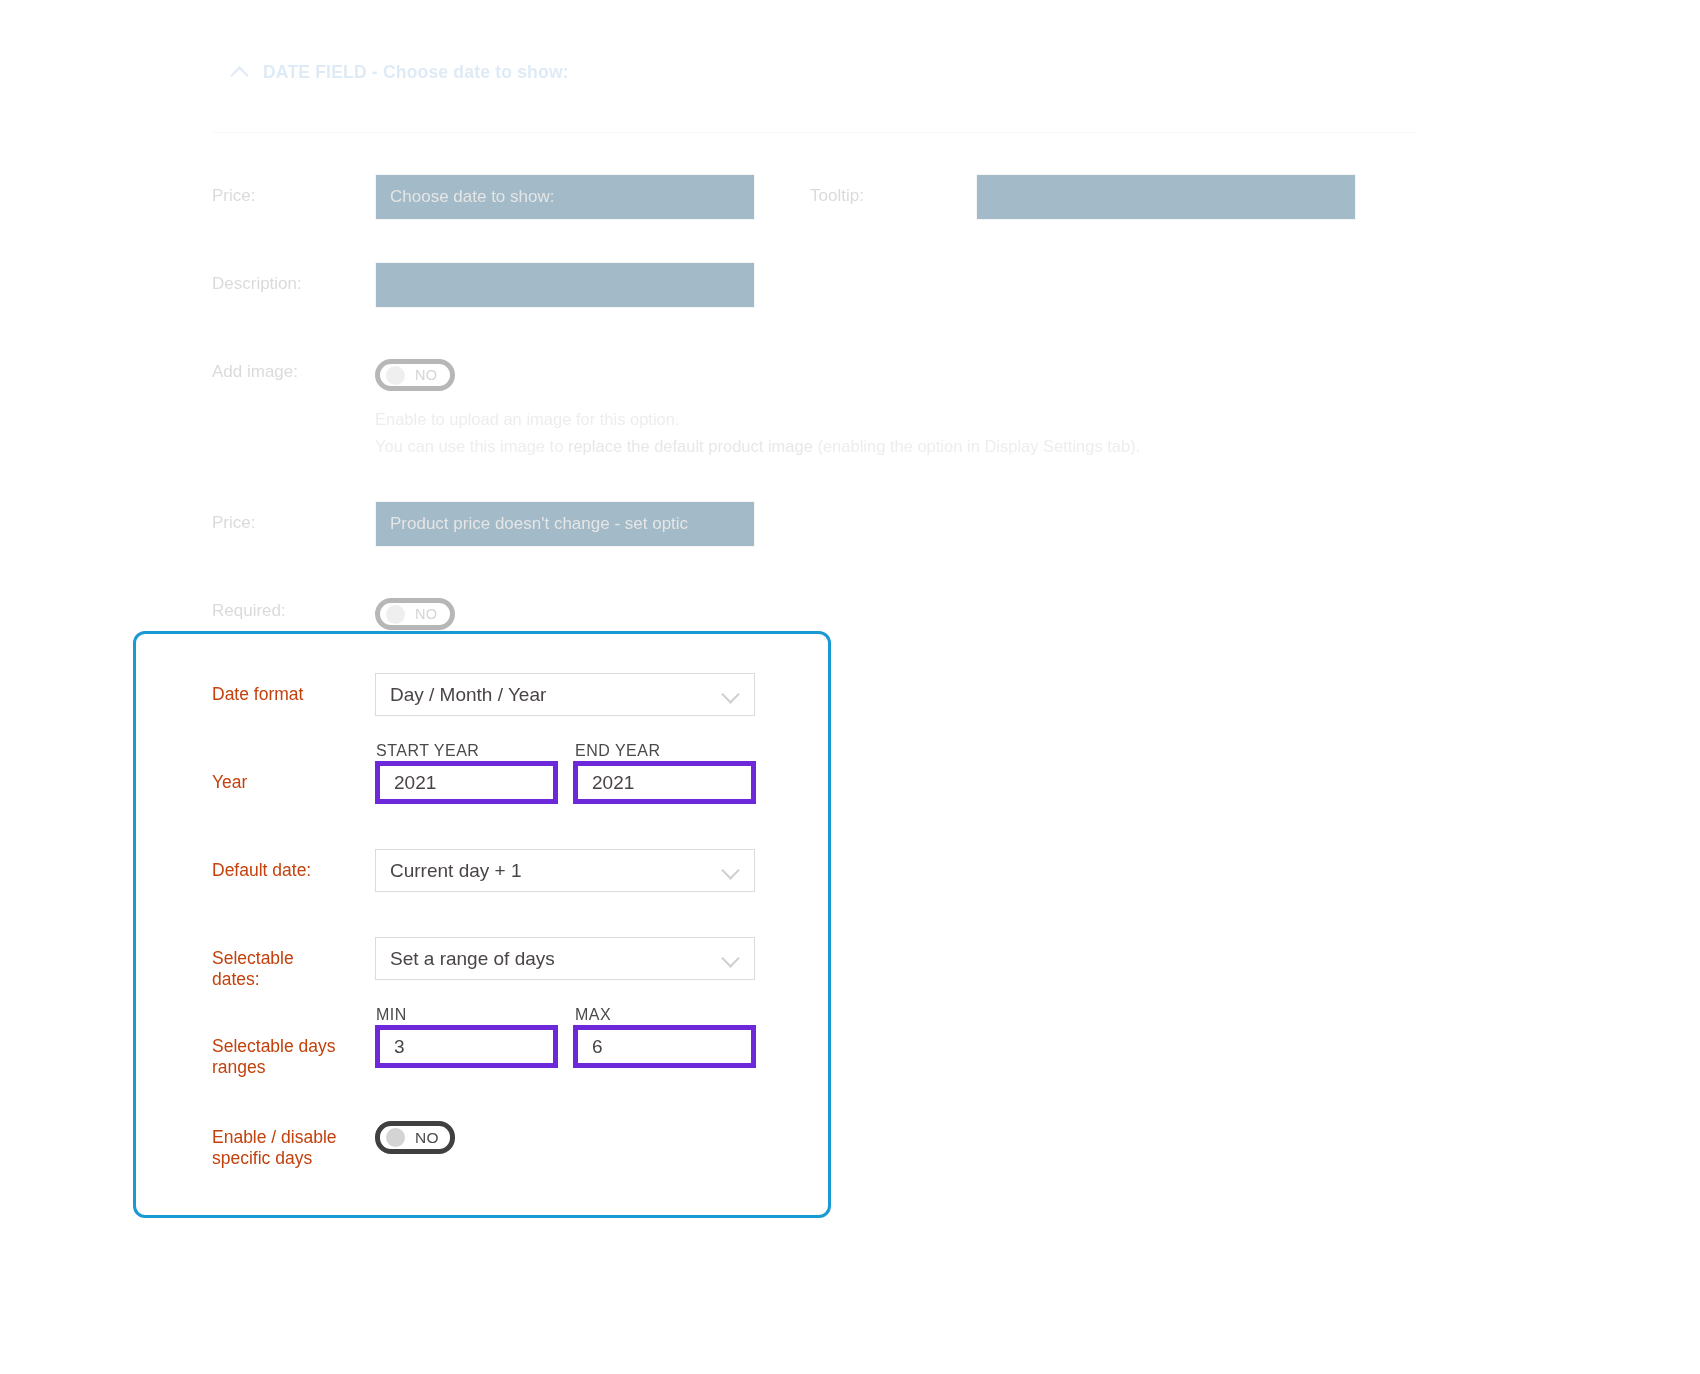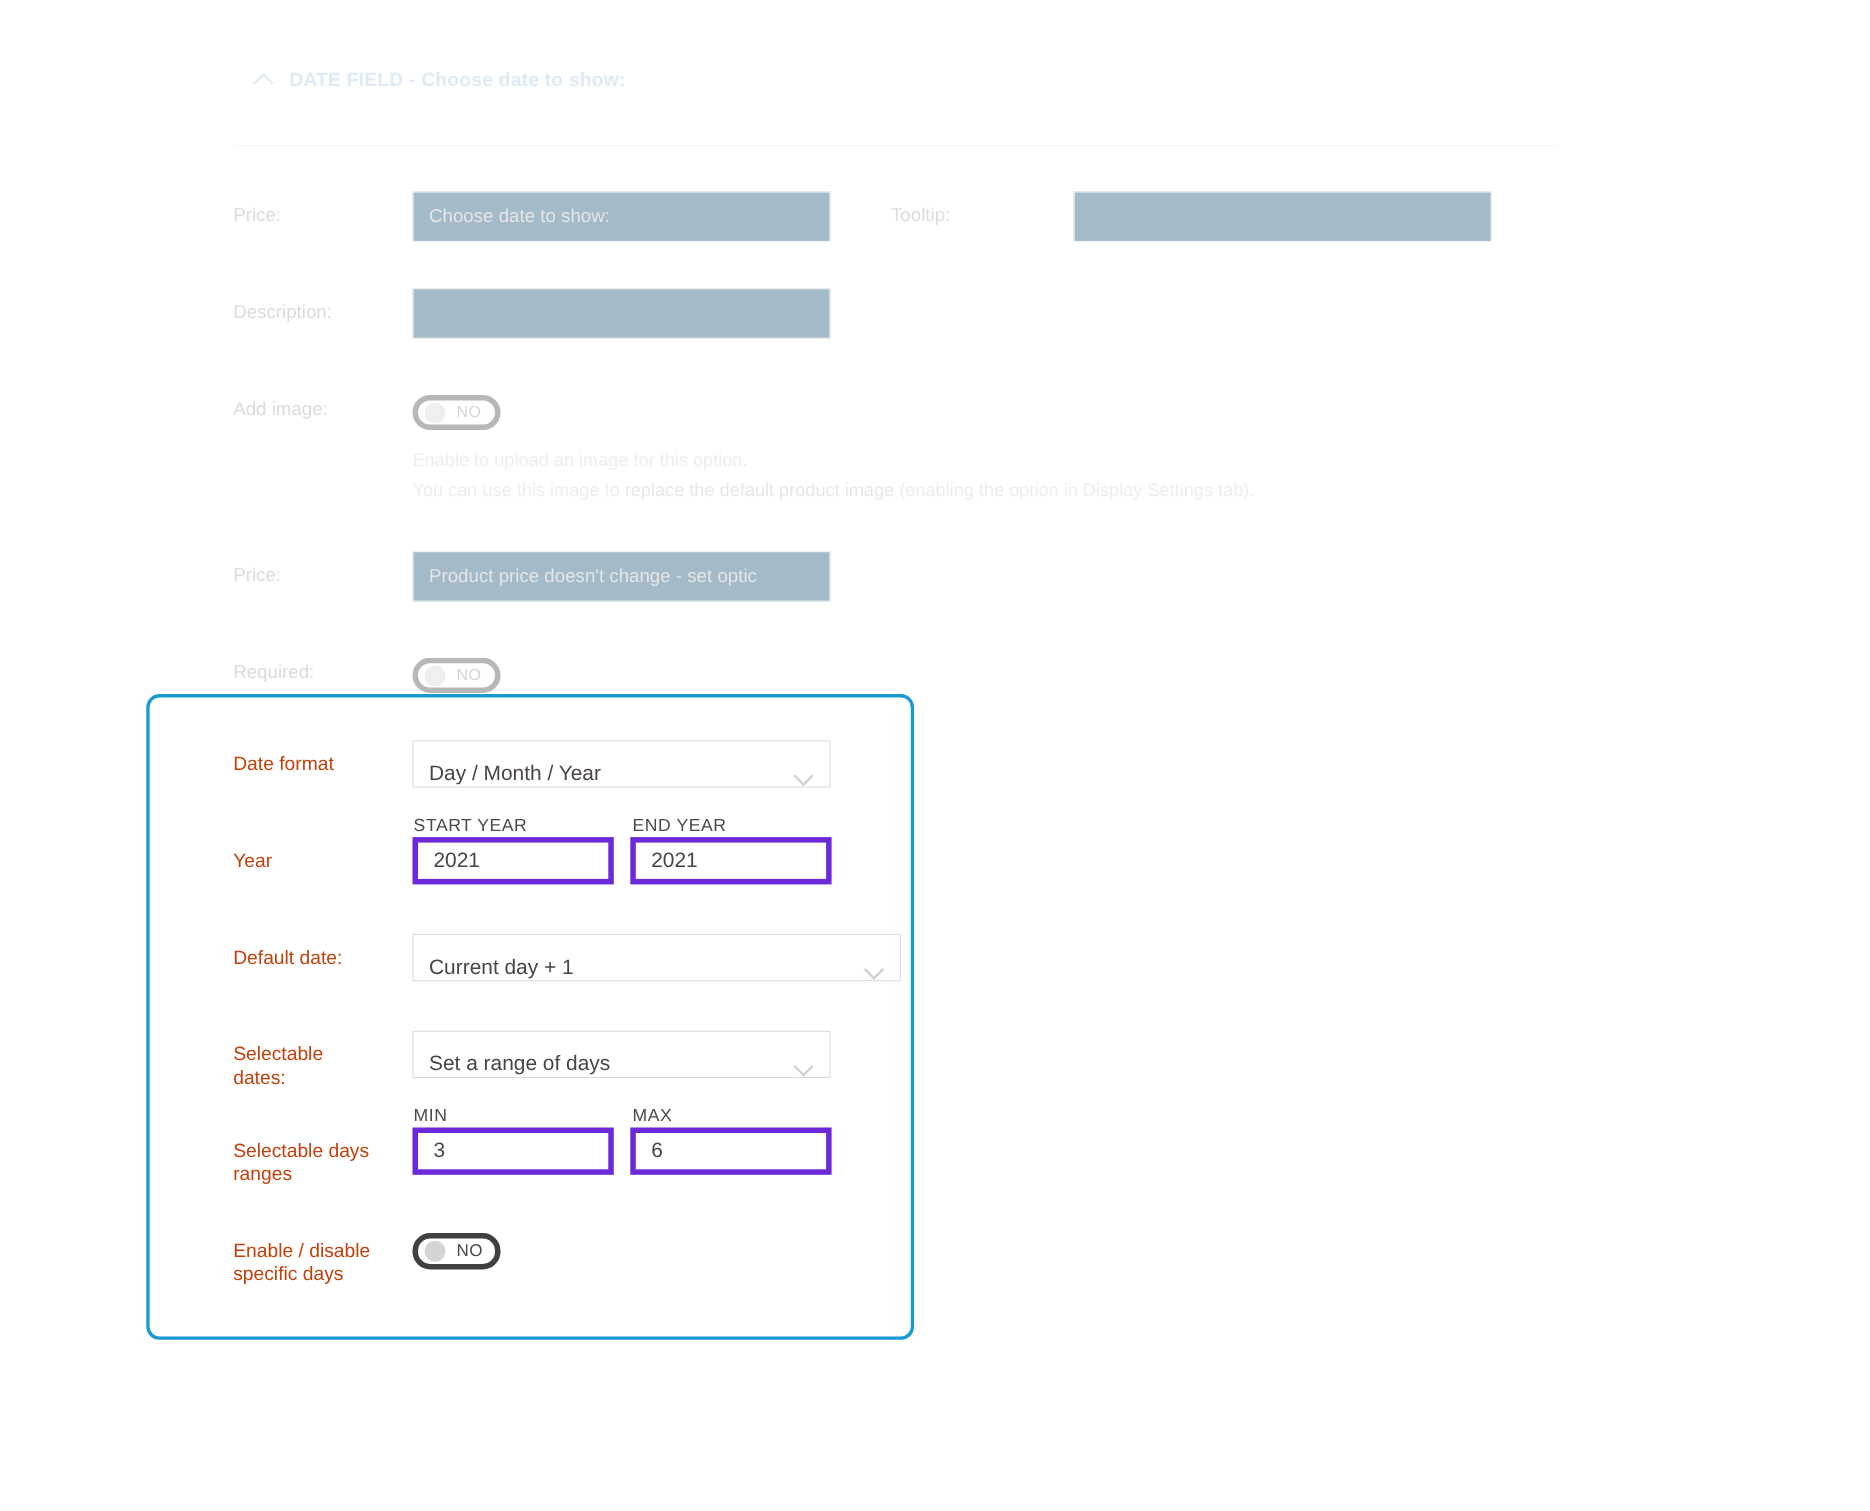--- a/index.html
+++ b/index.html
@@ -134,21 +134,21 @@
     line-height: 1.18;
     white-space: pre-line;
   }
 
   .select-box {
     position: absolute;
     box-sizing: border-box;
     border: 1px solid #dcdcdc;
     background: #fff;
     display: flex;
-    align-items: flex-end;
+    align-items: center;
     padding: 0 14px;
   }
   .select-box .sel-val {
     font-size: 19px;
     color: #4a4449;
     flex: 1 1 auto;
     white-space: nowrap;
     overflow: hidden;
   }
   .chev-down {
@@ -248,21 +248,21 @@
 <div class="minilabel" style="left:376px; top:742px;">START YEAR</div>
 <div class="num-box" style="left:375px; top:761px; width:183px; height:43px;">
   <span>2021</span>
 </div>
 <div class="minilabel" style="left:575px; top:742px;">END YEAR</div>
 <div class="num-box" style="left:573px; top:761px; width:183px; height:43px;">
   <span>2021</span>
 </div>
 
 <div class="hl-lbl" style="left:212px; top:860px;">Default date:</div>
-<div class="select-box" style="left:375px; top:849px; width:444px; height:43px;">
+<div class="select-box" style="left:375px; top:849px; width:380px; height:43px;">
   <span class="sel-val">Current day + 1</span>
   <span class="chev-down"></span>
 </div>
 
 <div class="hl-lbl" style="left:212px; top:948px;">Selectable
 dates:</div>
 <div class="select-box" style="left:375px; top:937px; width:380px; height:43px;">
   <span class="sel-val">Set a range of days</span>
   <span class="chev-down"></span>
 </div>

